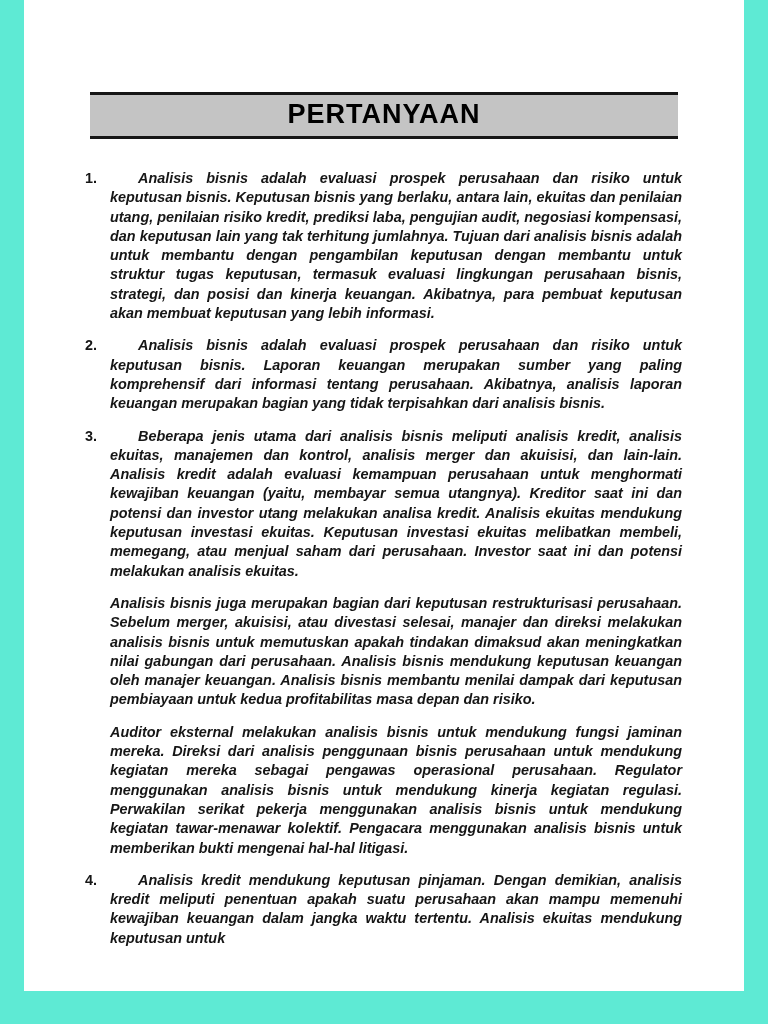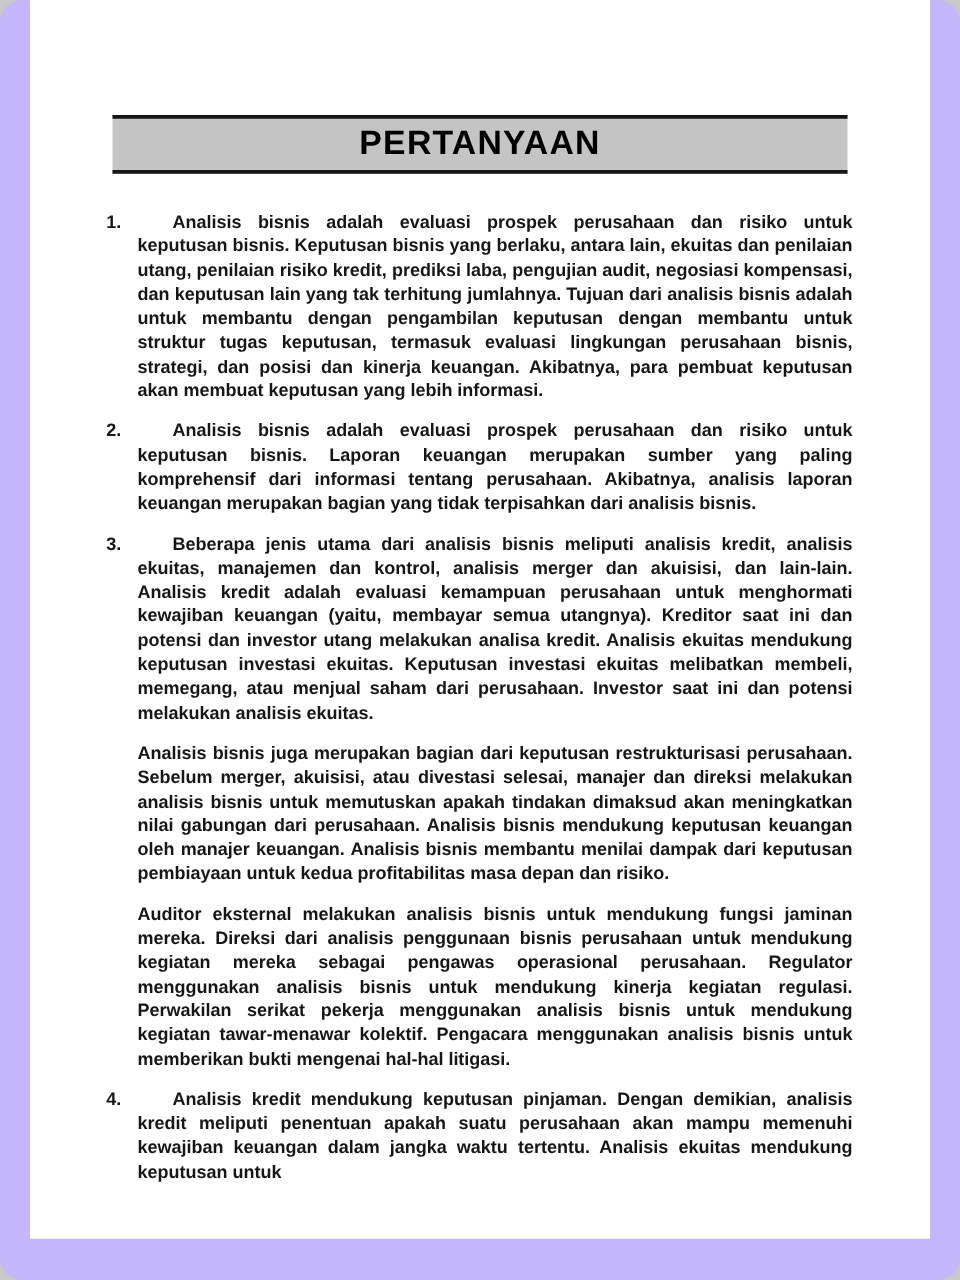--- a/index.html
+++ b/index.html
@@ -4,23 +4,22 @@
 <style>
   * { margin: 0; padding: 0; box-sizing: border-box; }
   html, body { background: #c9c9c9; }
   body { font-family: "Liberation Sans", sans-serif; }
 
   .viewport {
     position: relative;
     width: 768px;
     height: 1024px;
     margin: 0 auto;
-    background: #c4b5fd;
+    background: #5eead4;
     overflow: hidden;
-    border-radius: 18px;
   }
 
   .page {
     position: absolute;
     left: 24px;
     top: 0;
     width: 720px;
     height: 991px;
     background: #ffffff;
     overflow: hidden;
@@ -59,20 +58,21 @@
     line-height: 19.3px;
     color: #161616;
   }
   .ptext {
     margin-left: 25px;
     font-weight: bold;
     font-size: 14.4px;
     line-height: 19.3px;
     color: #161616;
     text-align: justify;
+    font-style: italic;
   }
   .first-indent { text-indent: 28px; }
 </style>
 </head>
 <body>
 
 <div class="viewport">
   <div class="page">
 
     <div class="title-box">

